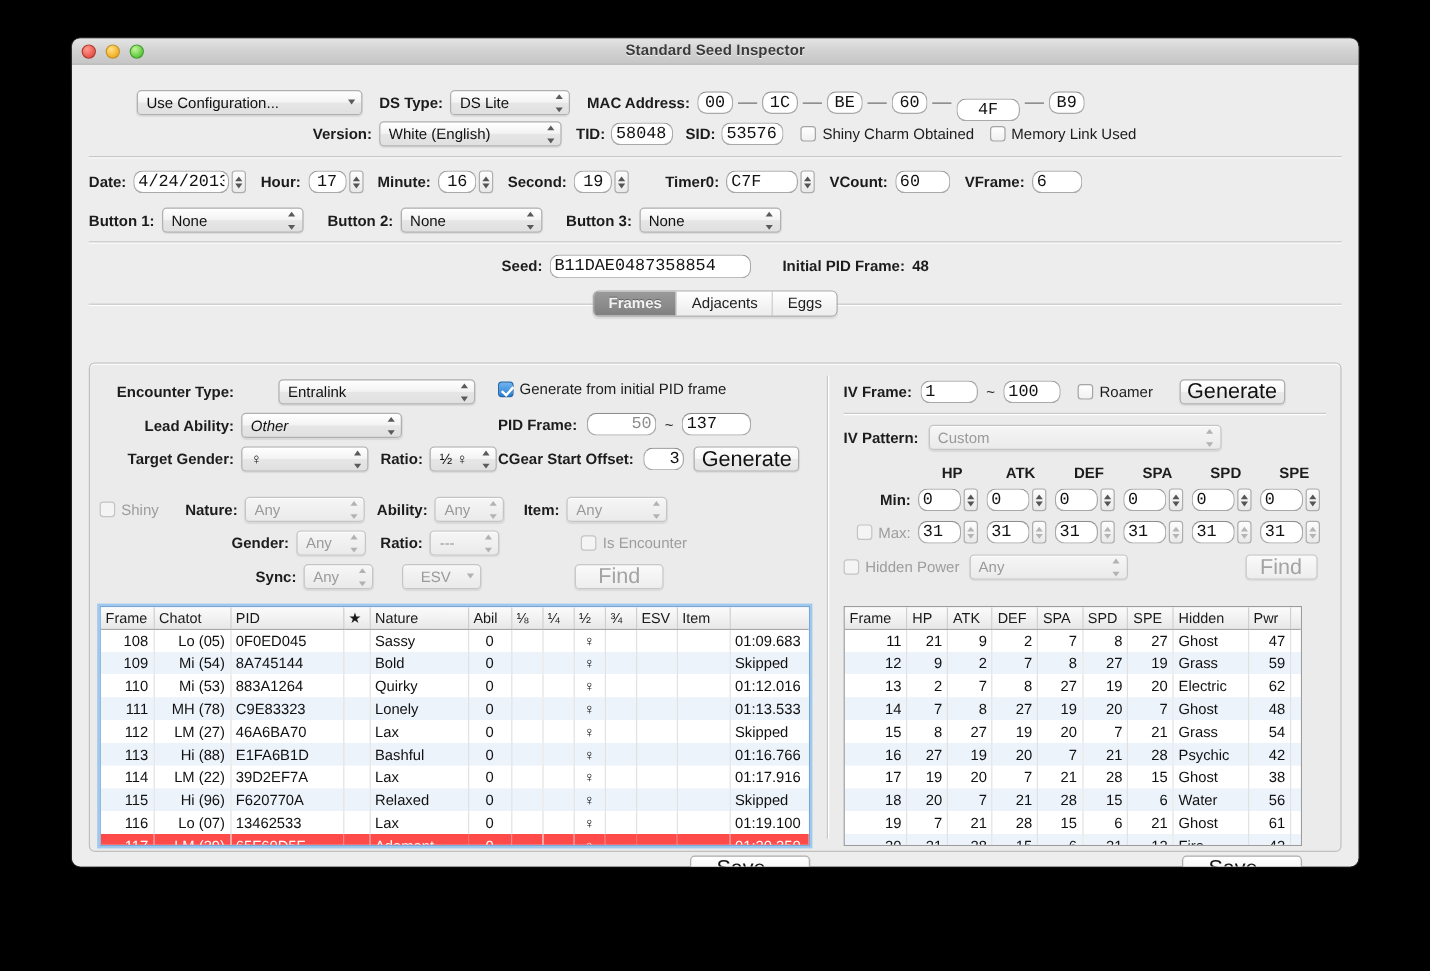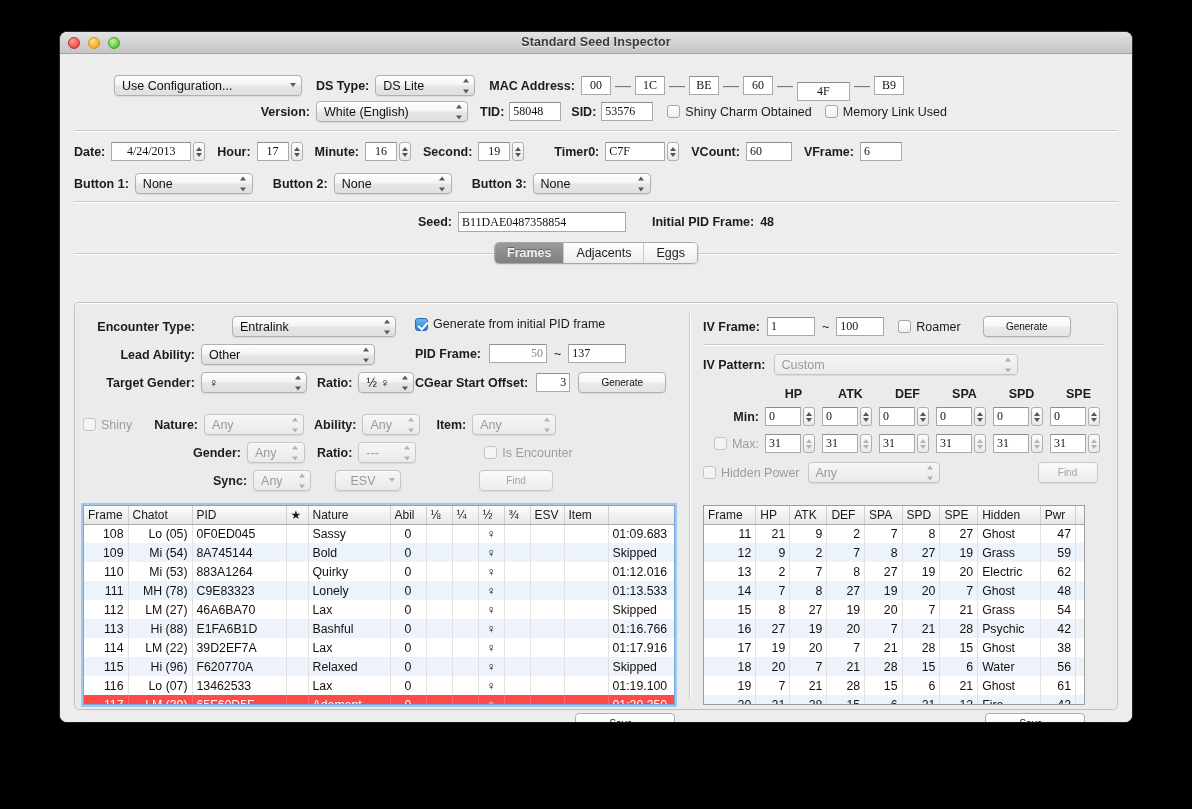--- a/index.html
+++ b/index.html
@@ -61,26 +61,26 @@
     white-space: nowrap;
     font-weight: bold;
   }
   .lbl.reg { font-weight: normal; }
 
   .txt {
     border: 1px solid #a9a9a9;
     border-top-color: #8e8e8e;
     background: #fff;
     height: 19px;
-    font-size: 12px;
+    font-size: 14px;
     color: #111;
     padding: 0 3px;
-    font-family: Liberation Serif, serif;
+    font-family: Liberation Mono, monospace;
     line-height: 17px;
-    border-radius: 1px;
+    border-radius: 8px;
   }
   .txt.dim { color: #8d8d8d; background:#fff; }
 
   .popup {
     position: relative;
     height: 21px;
     border: 1px solid #b0b0b0;
     border-radius: 4px;
     background: linear-gradient(to bottom,#ffffff 0%,#f3f3f3 48%,#e6e6e6 52%,#e0e0e0 100%);
     box-shadow: 0 1px 0 rgba(255,255,255,.7) inset, 0 1px 1px rgba(0,0,0,.08);
@@ -123,21 +123,21 @@
   .stepper i.down { border-top: 4px solid #555; }
   .stepper.dim i.up { border-bottom-color:#b5b5b5; }
   .stepper.dim i.down { border-top-color:#b5b5b5; }
 
   .btn {
     height: 21px;
     border: 1px solid #aeaeae;
     border-radius: 4px;
     background: linear-gradient(to bottom,#ffffff 0%,#f7f7f7 48%,#eaeaea 52%,#e4e4e4 100%);
     box-shadow: 0 1px 1px rgba(0,0,0,.07);
-    font-size: 10px;
+    font-size: 18px;
     color: #111;
     display: flex; align-items: center; justify-content: center;
     padding: 0 6px;
     white-space: nowrap;
   }
   .btn.disabled { color: #a3a3a3; border-color:#c8c8c8; background:linear-gradient(to bottom,#fafafa,#ededed); }
 
   .chk { display: flex; align-items: center; gap: 5px; }
   .box {
     width: 13px; height: 13px;
@@ -405,21 +405,21 @@
           <div class="popup" style="width:164px;margin-left:6px;">
             <span>Entralink</span>
             <span class="arrows">
                 <i class="up"></i>
                 <i class="down"></i>
               </span>
           </div>
         </div>
         <div class="row" style="position:absolute;left:10px;top:41px;">
           <span class="lbl" style="width:110px;text-align:right;">Lead Ability:</span>
-          <div class="popup" style="width:174px;margin-left:6px;">
+          <div class="popup" style="width:134px;margin-left:6px;font-style:italic;">
             <span>Other</span>
             <span class="arrows">
                 <i class="up"></i>
                 <i class="down"></i>
               </span>
           </div>
         </div>
         <div class="row" style="position:absolute;left:10px;top:69px;">
           <span class="lbl" style="width:110px;text-align:right;">Target Gender:</span>
           <div class="popup" style="width:106px;margin-left:6px;">

